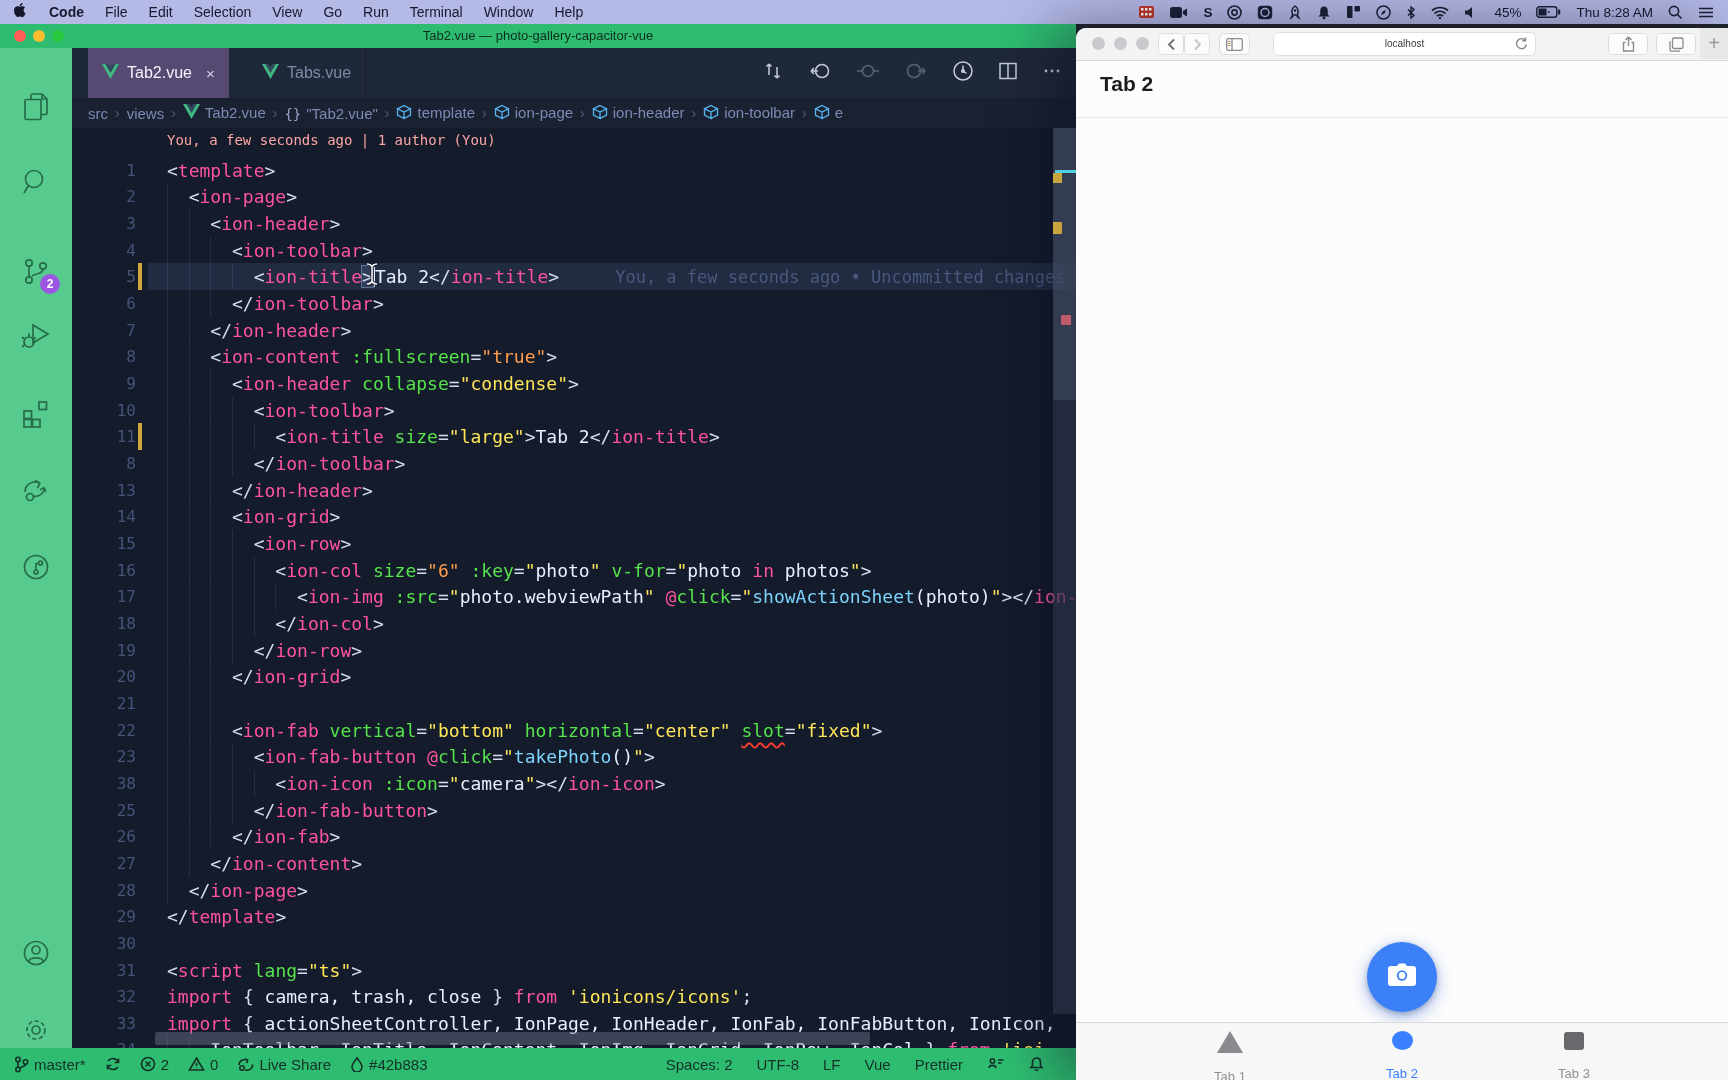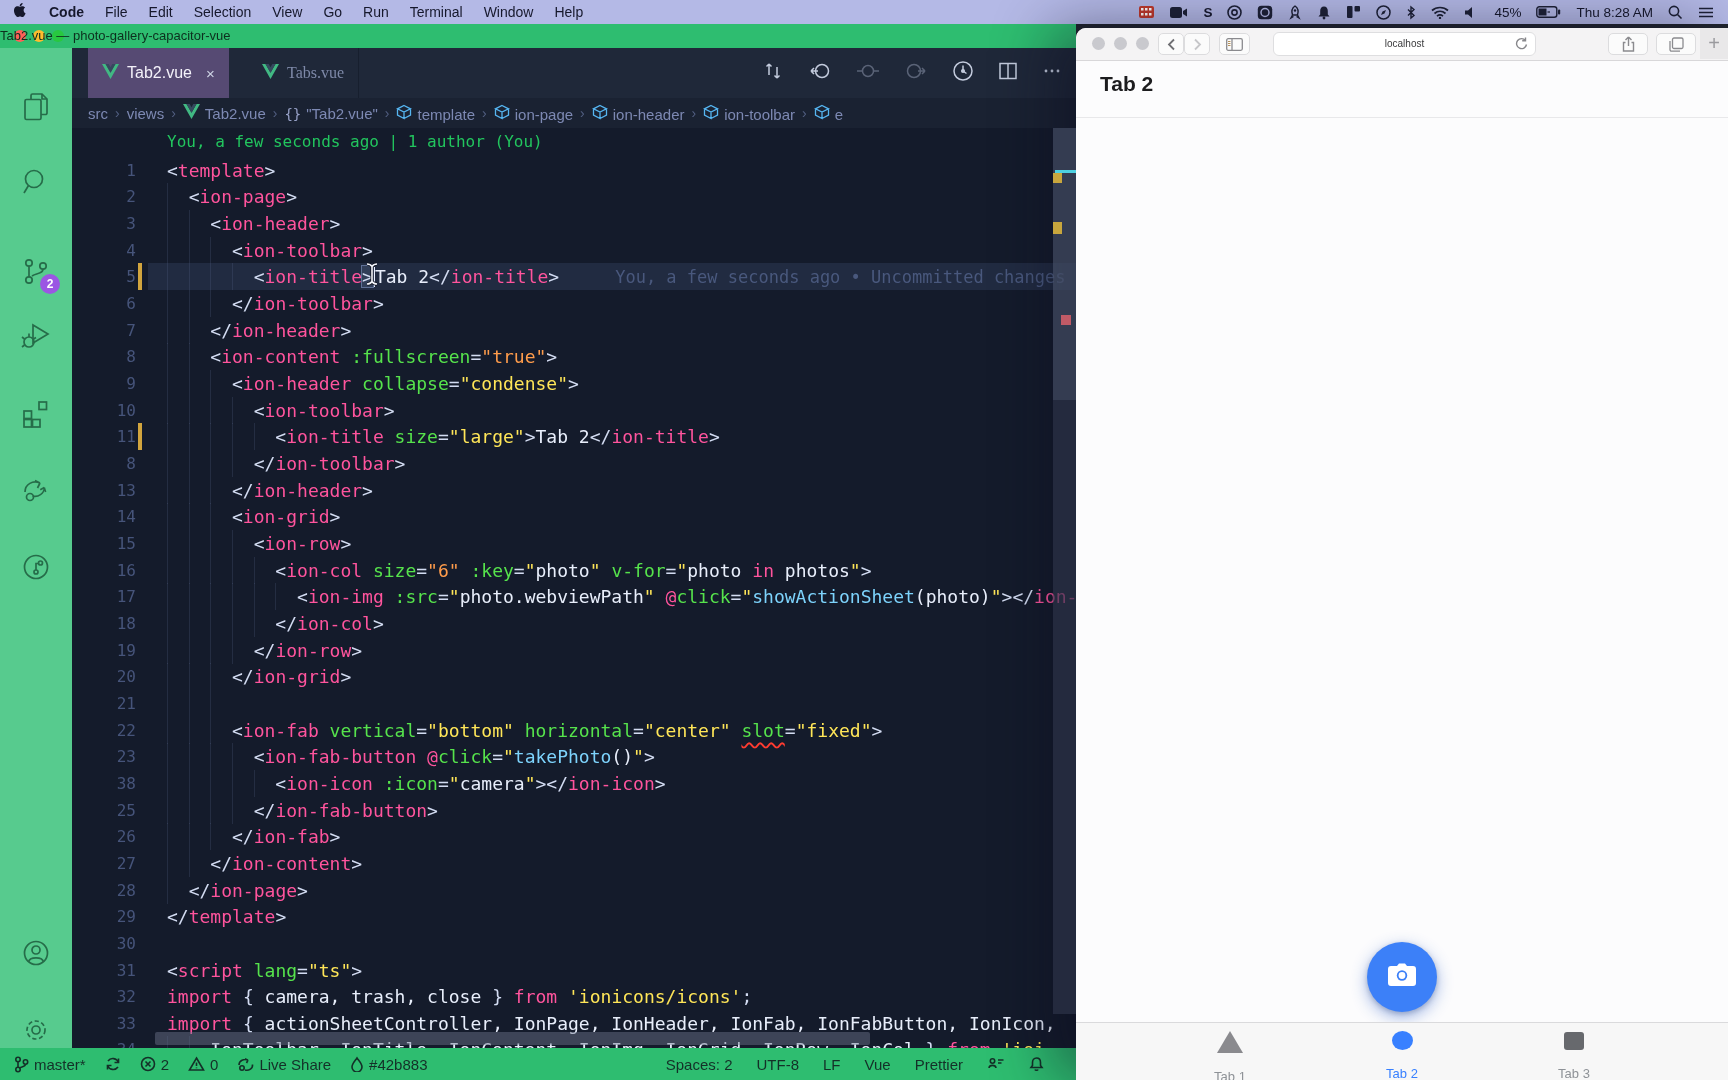--- a/index.html
+++ b/index.html
@@ -12,42 +12,42 @@
   #menu-left .mi{white-space:nowrap;}
   #menu-left .mi.bold{font-weight:bold;}
   #menu-right{margin-left:auto;display:flex;align-items:center;gap:15px;padding-right:14px;}
   #menu-right .sic{display:flex;align-items:center;}
   #menu-right .txt{font-size:13.5px;white-space:nowrap;}
   
   #vscode{position:absolute;left:0;top:24px;width:1076px;height:1056px;background:#141b2b;}
   #vs-titlebar{position:absolute;left:0;top:0;width:1076px;height:24px;background:#2ebd70;}
   .tl{position:absolute;top:6px;width:12px;height:12px;border-radius:50%;}
   #vs-title{position:absolute;left:0;top:0;width:1076px;height:24px;line-height:24px;
-    font-size:13px;color:#0d2f1e;}
+    text-align:center;font-size:13px;color:#0d2f1e;}
   #vs-activitybar{position:absolute;left:0;top:24px;width:72px;height:1000px;background:#57cb8e;}
   .act-item{position:absolute;left:0;width:72px;height:48px;display:flex;align-items:center;justify-content:center;}
   .act-item svg{stroke:#266c49;fill:none;stroke-width:1.7;}
   .act-badge{position:absolute;right:12px;bottom:2px;width:20px;height:20px;border-radius:50%;
     background:#9b56e3;color:#fff;font-size:12px;font-weight:bold;display:flex;align-items:center;justify-content:center;}
   #vs-tabstrip{position:absolute;left:72px;top:24px;width:1004px;height:50px;background:#1f2839;border-bottom:1px solid #4c4168;}
   .ed-tab{position:absolute;top:0;height:50px;display:flex;align-items:center;gap:8px;padding:0 14px;box-sizing:border-box;font-size:16px;}
   .ed-tab.active{background:#564a73;color:#f4f2fa;}
-  .ed-tab.inactive{background:#1f2839;color:#7e89a8;border-right:1px solid #171f2e;font-family:Liberation Serif, serif;}
+  .ed-tab.inactive{background:#1f2839;color:#7e89a8;border-right:1px solid #171f2e;}
   .tab-close{margin-left:6px;color:#cfd5e6;font-size:15px;}
   .ed-actions{position:absolute;right:14px;top:0;height:50px;display:flex;align-items:center;gap:24px;}
   .ed-actions .ea svg{stroke:#c3cbdd;fill:none;stroke-width:1.5;}
   .ed-actions .ea.dim svg{stroke:#5a6377;}
   #vs-breadcrumbs{position:absolute;left:72px;top:74px;width:1004px;height:30px;background:#1a2232;
     display:flex;align-items:center;gap:7px;padding-left:16px;box-sizing:border-box;overflow:hidden;
     font-size:15px;color:#7d89b3;white-space:nowrap;}
   .bc-sep{color:#525f82;font-size:14px;}
-  .bc-item{display:flex;align-items:flex-end;gap:5px;}
+  .bc-item{display:flex;align-items:flex-start;gap:5px;}
   
   #vs-editor{position:absolute;left:72px;top:104px;width:1004px;height:920px;background:#141b2b;overflow:hidden;}
-  #codelens{position:absolute;left:95px;top:4px;font-family:"DejaVu Sans Mono",monospace;font-size:16px;color:#22c55e;}
+  #codelens{position:absolute;left:95px;top:4px;font-family:"DejaVu Sans Mono",monospace;font-size:14px;color:#fca5a5;}
   .cur-band{position:absolute;left:76px;right:0;height:27px;background:#212b41;}
   .code-line{position:absolute;left:95px;height:27px;line-height:27px;white-space:pre;
     font-family:"DejaVu Sans Mono",monospace;font-size:18px;color:#e8eefb;}
   .lnum{position:absolute;left:18px;width:46px;text-align:right;height:27px;line-height:27px;
     font-family:"DejaVu Sans Mono",monospace;font-size:16px;color:#46547a;}
   .modmark{position:absolute;left:66px;width:4px;height:27px;background:#d2a53e;}
   .g{display:inline-block;box-sizing:border-box;width:2ch;border-left:1px solid rgba(95,110,150,.22);height:27px;vertical-align:top;}
   .tk-t{color:#ff549d}.tk-p{color:#d3dcf2}.tk-a{color:#56e34c}.tk-v{color:#ffe658}
   .tk-s{color:#ffe658}.tk-n{color:#ff9c4b}.tk-x{color:#e8eefb}.tk-k{color:#ff549d}.tk-f{color:#7dd3fc}
   .tk-e{color:#56e34c;text-decoration:underline wavy #ff3b30 1.5px;text-underline-offset:5px;}

